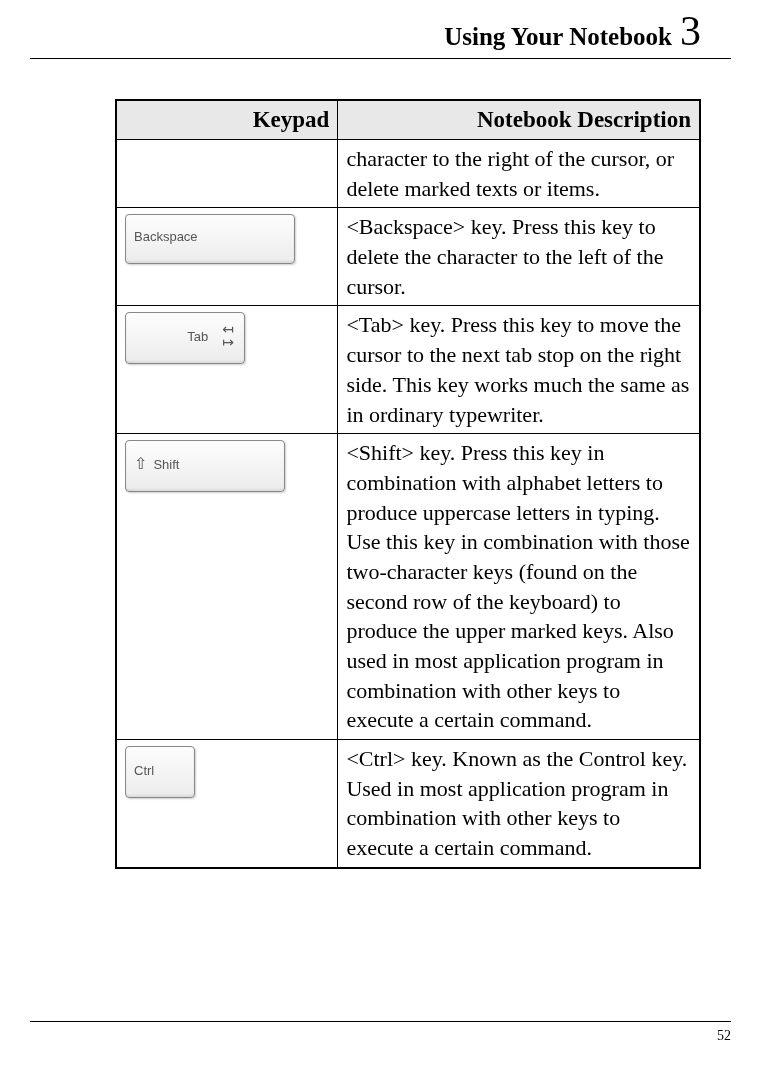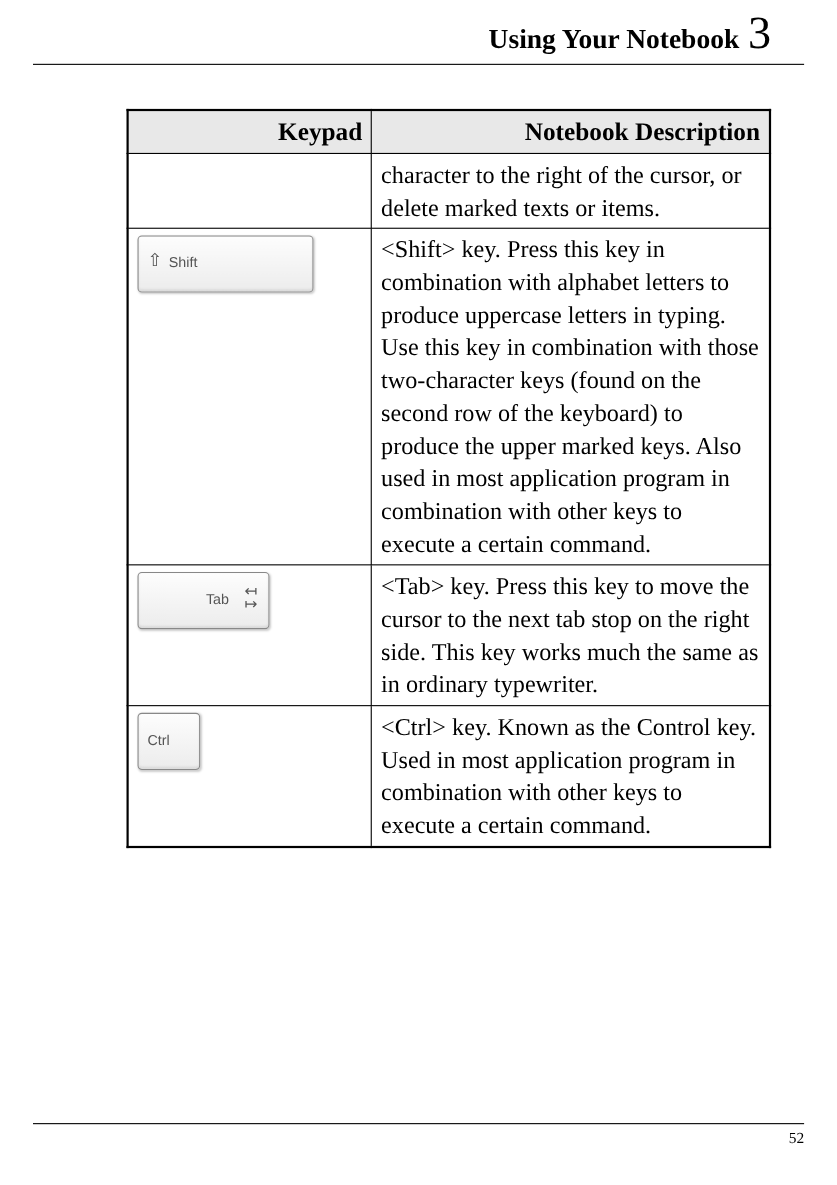--- a/index.html
+++ b/index.html
@@ -78,21 +78,21 @@
     .keycap.shift .arrow { font-size: 16px; margin-right: 6px; vertical-align: middle; }
     .keycap.tab { width: 120px; text-align: right; padding: 6px 10px 14px 10px; }
     .keycap.tab .tabarrows {
       display: inline-block;
       margin-left: 8px;
       font-size: 14px;
       line-height: 0.9;
       vertical-align: middle;
     }
     .keycap.tab .tabarrows div { line-height: 0.9; }
-    .keycap.ctrl { width: 57px; text-align: left; padding: 6px 8px 14px 8px; }
+    .keycap.ctrl { width: 70px; text-align: left; padding: 6px 8px 14px 8px; }
     .footer {
       position: absolute;
       bottom: 33px;
       right: 30px;
       left: 30px;
       border-top: 1px solid #000;
       text-align: right;
       font-size: 14px;
       padding-top: 6px;
       font-family: Georgia, 'Times New Roman', serif;
@@ -114,36 +114,44 @@
         <th>Notebook Description</th>
       </tr>
     </thead>
     <tbody>
       <tr>
         <td class="keycol"></td>
         <td>character to the right of the cursor, or delete marked texts or items.</td>
       </tr>
       <tr>
         <td class="keycol">
-          <span class="keycap shift">
-            <span class="arrow">⇧</span><span class="lbl">Shift</span>
+          <span class="keycap backspace">
+            <span class="lbl">Backspace</span>
           </span>
         </td>
-        <td>&lt;Shift&gt; key. Press this key in combination with alphabet letters to produce uppercase letters in typing. Use this key in combination with those two-character keys (found on the second row of the keyboard) to produce the upper marked keys. Also used in most application program in combination with other keys to execute a certain command.</td>
+        <td>&lt;Backspace&gt; key. Press this key to delete the character to the left of the cursor.</td>
       </tr>
       <tr>
         <td class="keycol">
           <span class="keycap tab">
             <span class="lbl">Tab</span>
             <span class="tabarrows">
               <div>↤</div><div>↦</div>
             </span>
           </span>
         </td>
         <td>&lt;Tab&gt; key. Press this key to move the cursor to the next tab stop on the right side. This key works much the same as in ordinary typewriter.</td>
+      </tr>
+      <tr>
+        <td class="keycol">
+          <span class="keycap shift">
+            <span class="arrow">⇧</span><span class="lbl">Shift</span>
+          </span>
+        </td>
+        <td>&lt;Shift&gt; key. Press this key in combination with alphabet letters to produce uppercase letters in typing. Use this key in combination with those two-character keys (found on the second row of the keyboard) to produce the upper marked keys. Also used in most application program in combination with other keys to execute a certain command.</td>
       </tr>
       <tr>
         <td class="keycol">
           <span class="keycap ctrl">
             <span class="lbl">Ctrl</span>
           </span>
         </td>
         <td>&lt;Ctrl&gt; key. Known as the Control key. Used in most application program in combination with other keys to execute a certain command.</td>
       </tr>
     </tbody>

